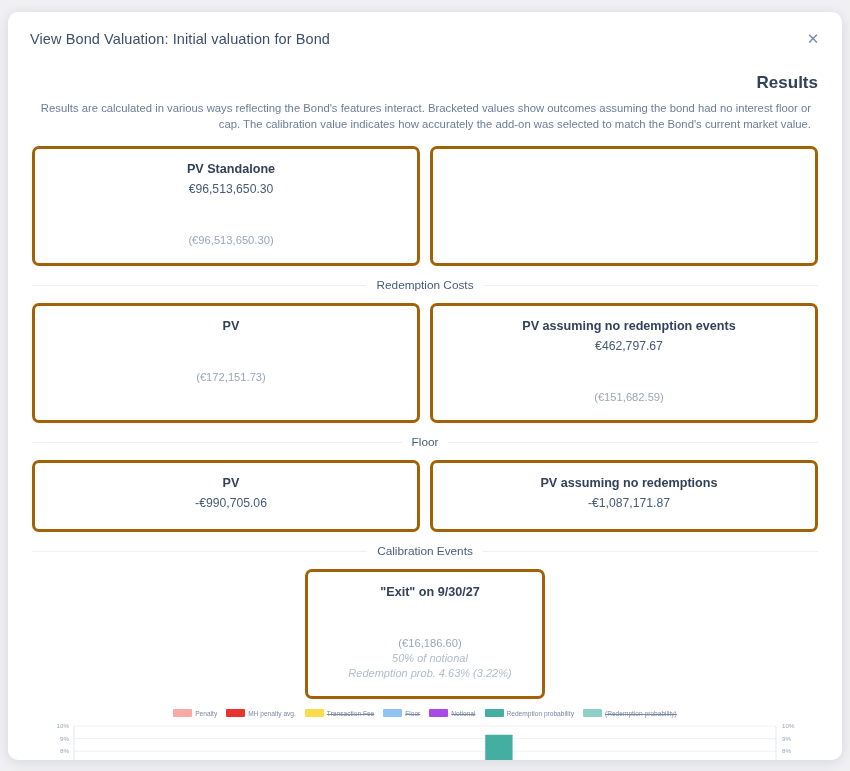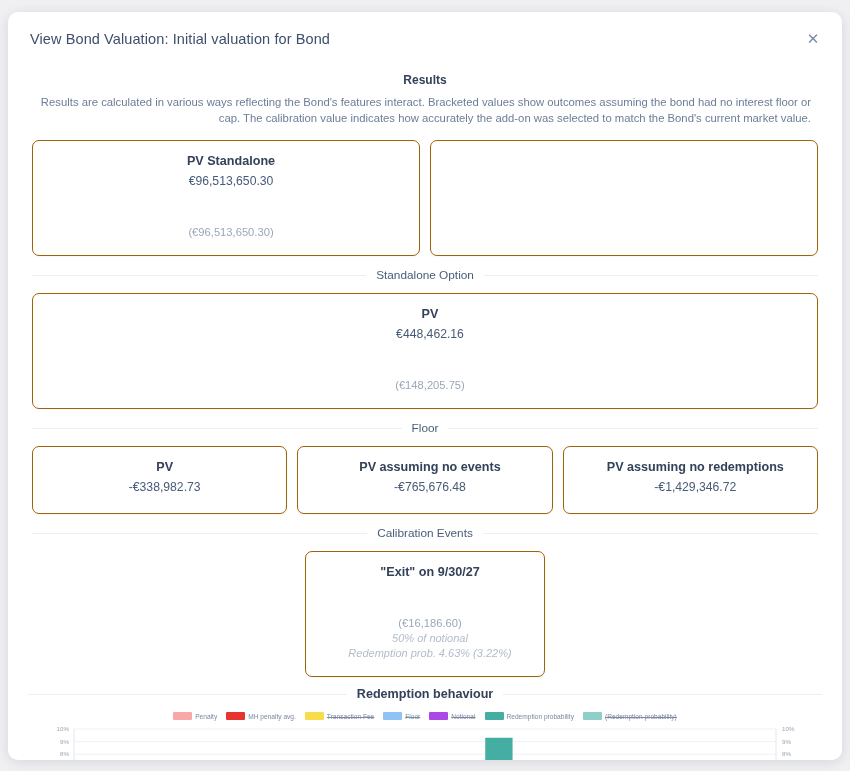--- a/index.html
+++ b/index.html
@@ -37,22 +37,22 @@
     display: flex; align-items: center; justify-content: center;
     color: #7c8ba5;
     font-size: 15px;
     cursor: pointer;
     background: none; border: none; padding: 0;
     font-family: "Liberation Sans", sans-serif;
   }
   
   .results-wrap { padding: 8px 24px 0 24px; }
   .results-title {
-    text-align: center;
-    font-size: 12px;
+    text-align: right;
+    font-size: 17px;
     font-weight: bold;
     color: #334159;
     margin: 0 0 8px 0;
   }
   .results-desc {
     text-align: right;
     font-size: 11.3px;
     line-height: 15.5px;
     color: #6c7d97;
     margin: 0 auto 14px auto;
@@ -60,21 +60,21 @@
   }
   
   .card-row {
     display: flex;
     gap: 10px;
     margin-bottom: 12px;
   }
   .card {
     flex: 1 1 0;
     background: #ffffff;
-    border: 1px solid #a16207;
+    border: 3px solid #a16207;
     border-radius: 7px;
     box-shadow: 0 1px 2px rgba(60,70,90,0.045);
     padding: 13px 10px 15px 20px;
     text-align: center;
     min-height: 68px;
   }
   .card.tall { min-height: 72px; }
   .card-label {
     font-size: 12.6px;
     font-weight: bold;
@@ -161,72 +161,67 @@
         <div class="card-value">€96,513,650.30</div>
         <div class="card-sub">(€96,513,650.30)</div>
       </div>
       <div class="card tall">
         <div class="card-sub"></div>
       </div>
     </div>
 
     <div class="section-div">
       <div class="line"></div>
-      <div class="section-label">Standalone Option</div>
+      <div class="section-label">Redemption Costs</div>
       <div class="line"></div>
     </div>
     <div class="card-row">
       <div class="card tall">
         <div class="card-label">PV</div>
-        <div class="card-value">€448,462.16</div>
-        <div class="card-sub">(€148,205.75)</div>
+        <div class="card-sub">(€172,151.73)</div>
+      </div>
+      <div class="card tall">
+        <div class="card-label">PV assuming no redemption events</div>
+        <div class="card-value">€462,797.67</div>
+        <div class="card-sub">(€151,682.59)</div>
       </div>
     </div>
 
     <div class="section-div">
       <div class="line"></div>
       <div class="section-label">Floor</div>
       <div class="line"></div>
     </div>
     <div class="card-row">
       <div class="card">
         <div class="card-label">PV</div>
-        <div class="card-value">-€338,982.73</div>
-      </div>
-      <div class="card">
-        <div class="card-label">PV assuming no events</div>
-        <div class="card-value">-€765,676.48</div>
+        <div class="card-value">-€990,705.06</div>
       </div>
       <div class="card">
         <div class="card-label">PV assuming no redemptions</div>
-        <div class="card-value">-€1,429,346.72</div>
+        <div class="card-value">-€1,087,171.87</div>
       </div>
     </div>
 
     <div class="section-div">
       <div class="line"></div>
       <div class="section-label">Calibration Events</div>
       <div class="line"></div>
     </div>
     <div class="center-row">
       <div class="card">
         <div class="card-label">"Exit" on 9/30/27</div>
         <div class="card-sub">(€16,186.60)</div>
         <div class="card-meta">50% of notional</div>
         <div class="card-meta">Redemption prob. 4.63% (3.22%)</div>
       </div>
     </div>
   </div>
 
   <div class="chart-section">
-    <div class="section-div">
-      <div class="line"></div>
-      <div class="section-label" style="font-weight:bold;font-size:12.6px;color:#334159;">Redemption behaviour</div>
-      <div class="line"></div>
-    </div>
     <div class="legend" id="legend">
         <div class="legend-item">
           <span class="legend-swatch" style="background: rgb(249, 168, 168);"></span>
           <span class="legend-label">Penalty</span>
         </div>
         <div class="legend-item">
           <span class="legend-swatch" style="background: rgb(232, 52, 46);"></span>
           <span class="legend-label">MH penalty avg.</span>
         </div>
         <div class="legend-item">

